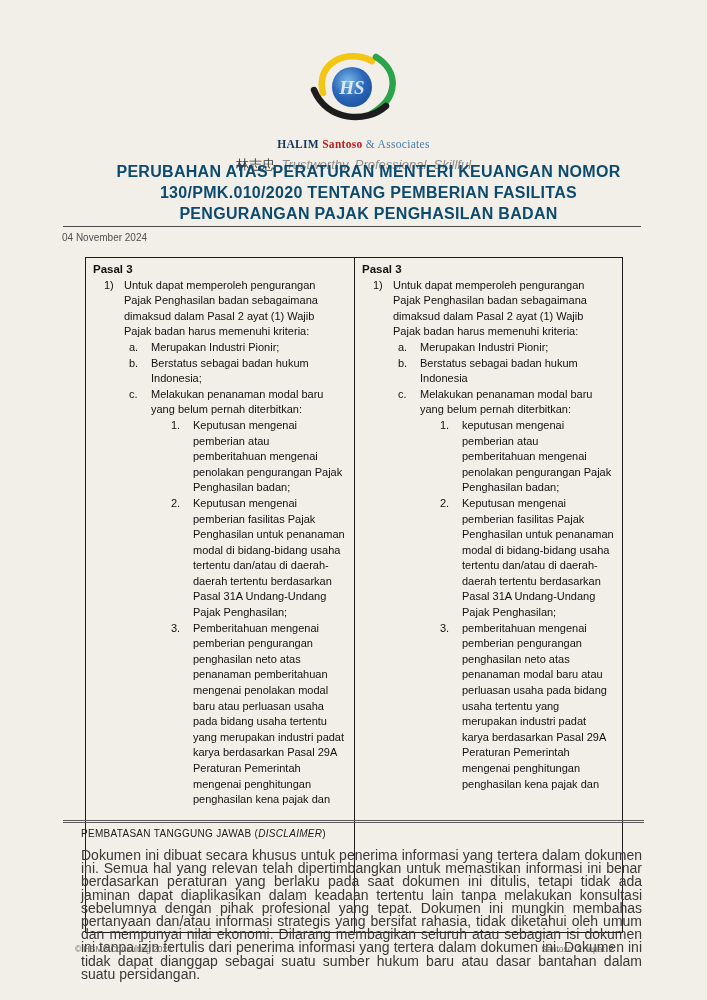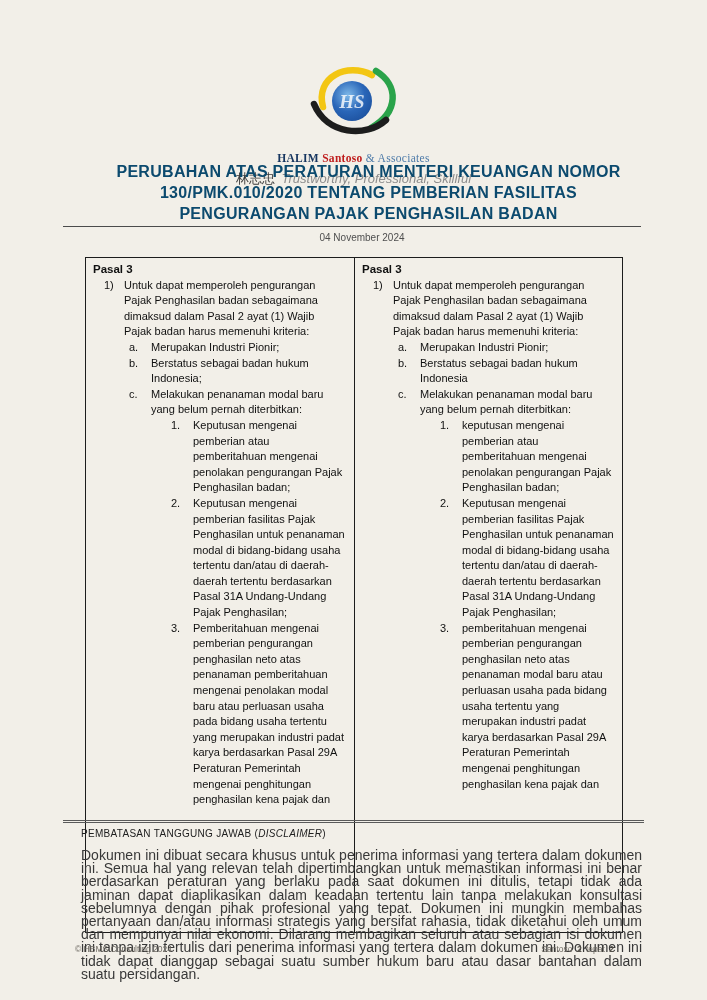--- a/index.html
+++ b/index.html
@@ -6,39 +6,39 @@
   body{
     width:707px;height:1000px;
     background:#f2efe8;
     font-family:"Liberation Sans",sans-serif;
     color:#141414;
     overflow:hidden;
   }
   .page{position:relative;width:707px;height:1000px;}
 
   
-  .logo-block{position:absolute;top:62px;left:0;width:707px;text-align:center;}
+  .logo-block{position:absolute;top:48px;left:0;width:707px;text-align:center;}
   .logo-mark{display:block;margin:0 auto;}
   .logo-line1{font-family:"Liberation Serif",serif;font-size:11.5px;letter-spacing:.3px;margin-top:16px;}
   .logo-halim{font-weight:bold;color:#16355f;}
   .logo-santoso{font-weight:bold;color:#bf1d1d;}
   .logo-assoc{color:#4d7aa8;}
   .logo-line2{font-size:10.5px;font-weight:bold;font-style:italic;color:#791a1a;margin-top:1px;letter-spacing:.2px;}
   .logo-line3{font-size:13px;margin-top:6px;color:#8c8c8c;}
   .logo-cjk{color:#3a3a3a;font-style:normal;margin-right:3px;}
   .logo-tag{font-style:italic;}
 
   
   .doc-title{
     position:absolute;top:161px;left:78px;width:581px;
     text-align:center;font-weight:bold;font-size:16px;line-height:21px;
     color:#0c4a6e;letter-spacing:.3px;white-space:pre-line;
   }
   .title-rule{position:absolute;top:226px;left:63px;width:578px;border-top:1.5px solid #4b4b4b;}
-  .doc-date{position:absolute;top:232px;left:73px;width:578px;text-align:center;font-size:10px;color:#4f4f4f;}
+  .doc-date{position:absolute;top:232px;left:62px;width:578px;text-align:left;font-size:10px;color:#4f4f4f;}
 
   
   .cmp-table{
     position:absolute;top:257px;left:85px;width:538px;height:676px;
     border:1.5px solid #1c1c1c;display:flex;box-sizing:border-box;
     background:#f2efe8;
   }
   .cell{flex:1 1 50%;padding:4px 8px 4px 7px;box-sizing:border-box;font-size:11px;line-height:15.6px;color:#111;overflow:hidden;}
   .cell.right{border-left:1.5px solid #1c1c1c;}
   .cell-heading{font-weight:bold;font-size:11.5px;line-height:15.6px;}

